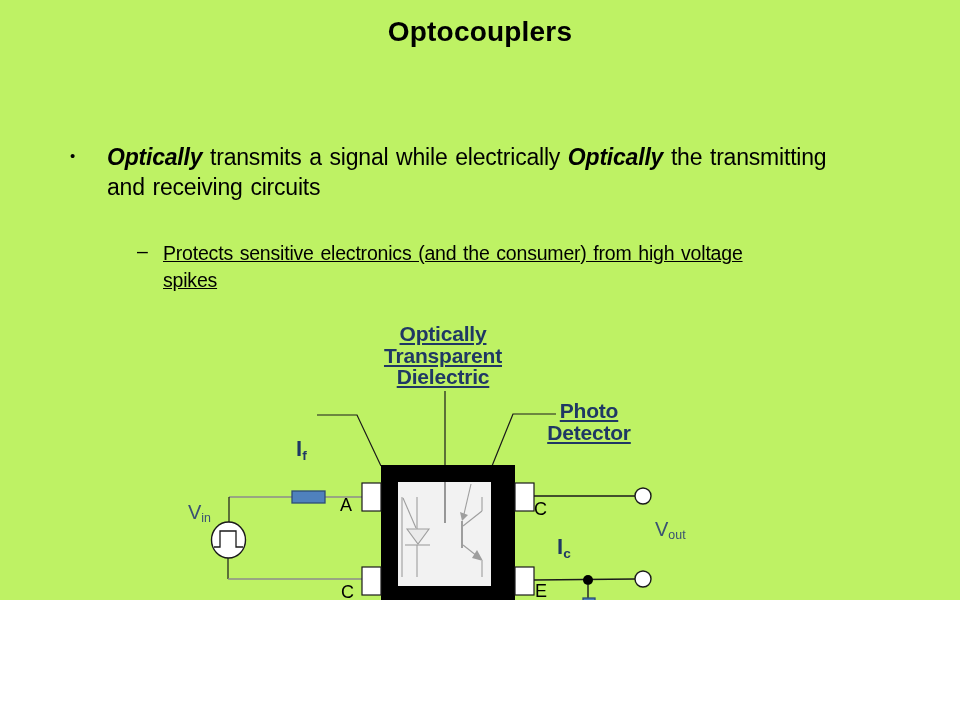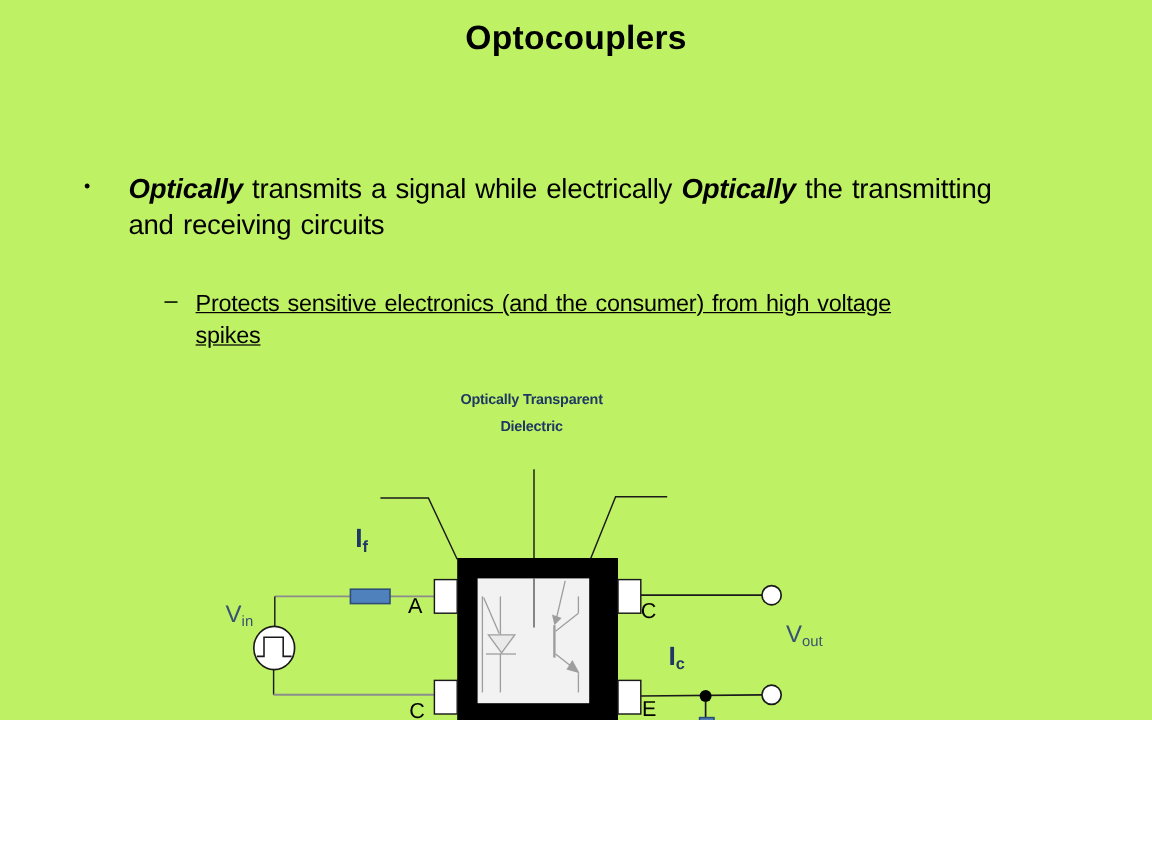--- a/index.html
+++ b/index.html
@@ -14,21 +14,21 @@
                font-size:23px;line-height:30px;color:#000;
                letter-spacing:-0.2px;word-spacing:1.5px;}
   .main-bullet .b{font-weight:bold;font-style:italic;}
 
   .sub-marker{position:absolute;left:137px;top:240px;font-size:19.5px;color:#000;}
   .sub-bullet{position:absolute;left:163px;top:240px;width:600px;
               font-size:19.5px;line-height:27px;color:#000;
               letter-spacing:-0.2px;word-spacing:1.5px;text-decoration:underline;}
 
   .dlabel{position:absolute;font-weight:bold;color:#1f3864;text-align:center;
-          font-size:12px;line-height:21.5px;letter-spacing:-0.2px;}
+          font-size:21px;line-height:21.5px;letter-spacing:-0.2px;text-decoration:underline;}
   .lbl-dielectric{left:383px;top:323px;width:120px;}
   .lbl-ired{left:222px;top:390px;width:84px;}
   .lbl-photo{left:545px;top:400px;width:88px;}
 
   .curlabel{position:absolute;font-weight:bold;color:#1f3864;font-size:22px;}
   .lbl-if{left:296px;top:436px;}
   .lbl-ic{left:557px;top:534px;}
 
   .vlabel{position:absolute;color:#3a5272;font-size:20px;font-weight:normal;}
   .lbl-vin{left:188px;top:501px;}
@@ -106,20 +106,21 @@
     <circle cx="643" cy="496" r="8" fill="#ffffff" stroke="#1a1a1a" stroke-width="1.4"></circle>
     <line x1="534" y1="580" x2="635" y2="579" stroke="#1a1a1a" stroke-width="1.4"></line>
     <circle cx="643" cy="579" r="8" fill="#ffffff" stroke="#1a1a1a" stroke-width="1.4"></circle>
     <circle cx="588" cy="580" r="5" fill="#000000"></circle>
     <line x1="588" y1="584" x2="588" y2="598" stroke="#1a1a1a" stroke-width="1.4"></line>
     <rect x="583" y="598" width="12" height="35" stroke="#2d4d77" stroke-width="1.3" fill="#4f81bd"></rect>
     <line x1="588" y1="633" x2="588" y2="648" stroke="#1a1a1a" stroke-width="1.4"></line>
   </svg>
 
   <div class="dlabel lbl-dielectric">Optically Transparent Dielectric</div>
+  <div class="dlabel lbl-photo">Photo Detector</div>
 
   <div class="curlabel lbl-if"><span>I</span><span class="sub">f</span></div>
   <div class="curlabel lbl-ic"><span>I</span><span class="sub">c</span></div>
 
   <div class="vlabel lbl-vin"><span>V</span><span class="sub">in</span></div>
   <div class="vlabel lbl-vout"><span>V</span><span class="sub">out</span></div>
 
   <div class="pinlabel lbl-pin-a">A</div>
   <div class="pinlabel lbl-pin-c-left">C</div>
   <div class="pinlabel lbl-pin-c-right">C</div>

